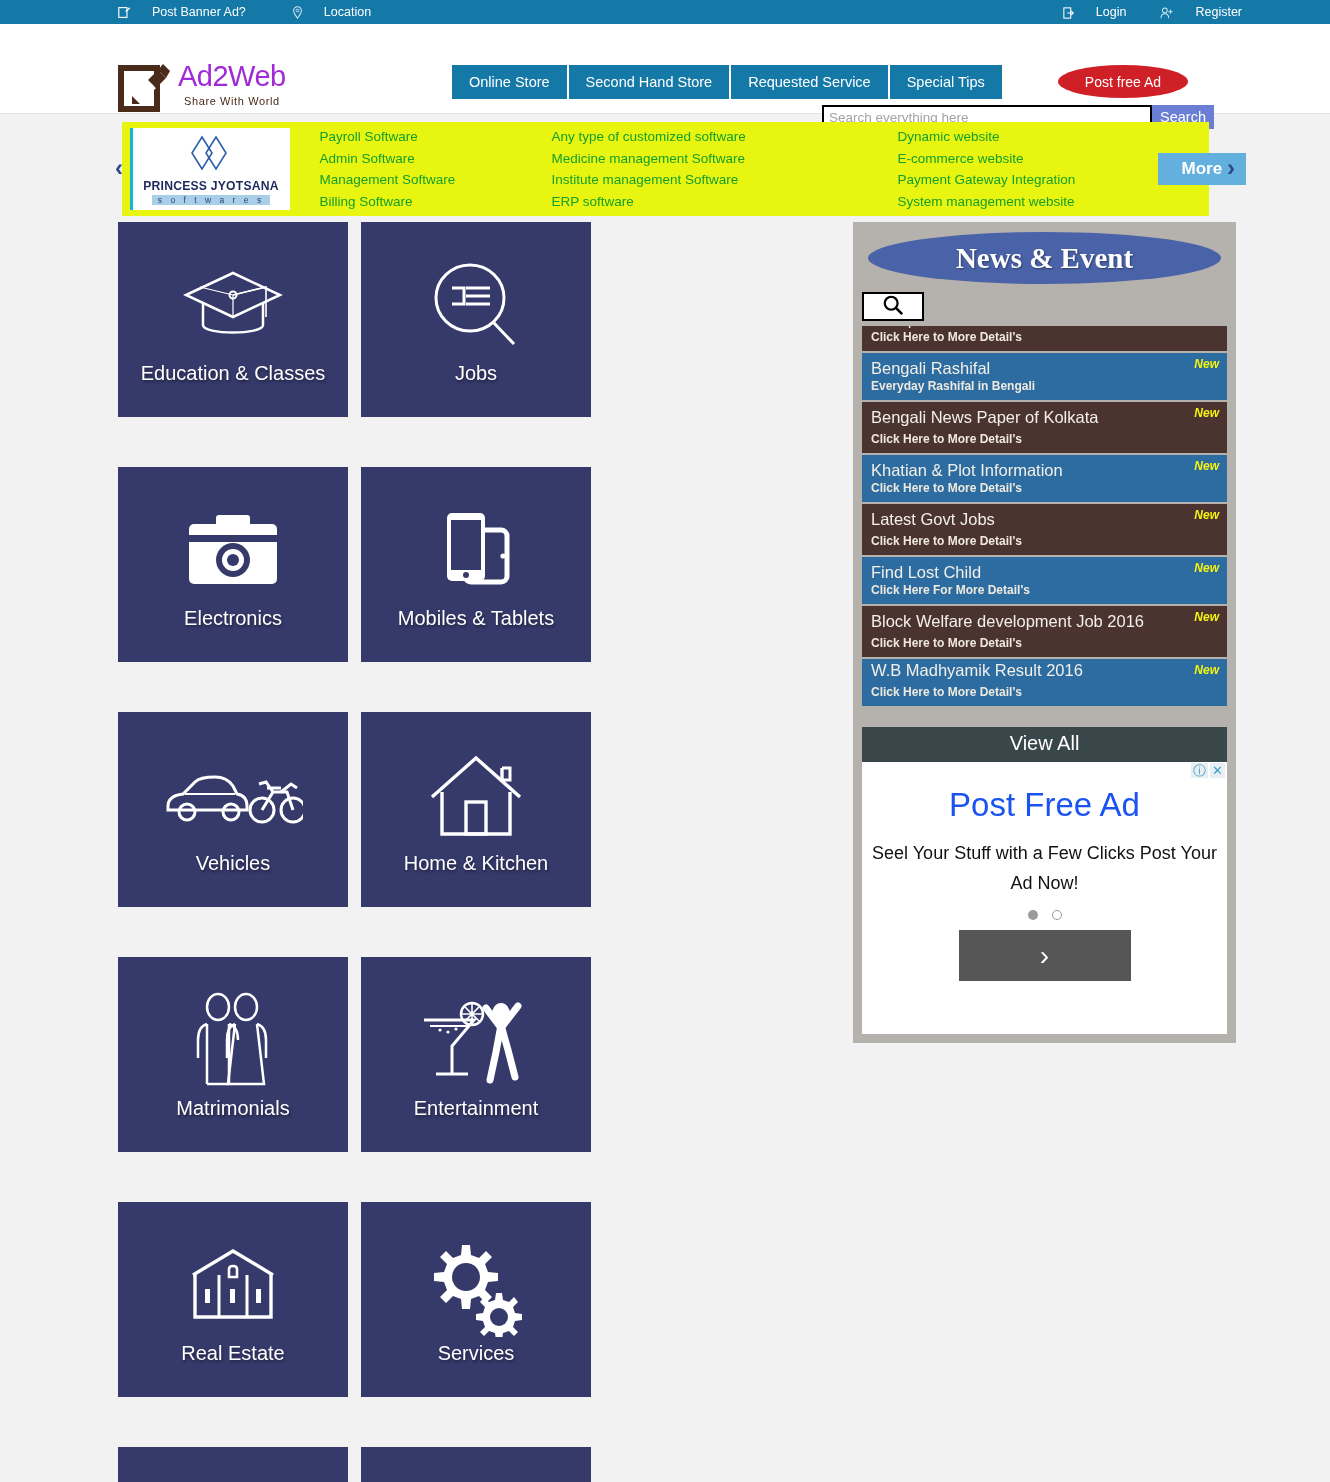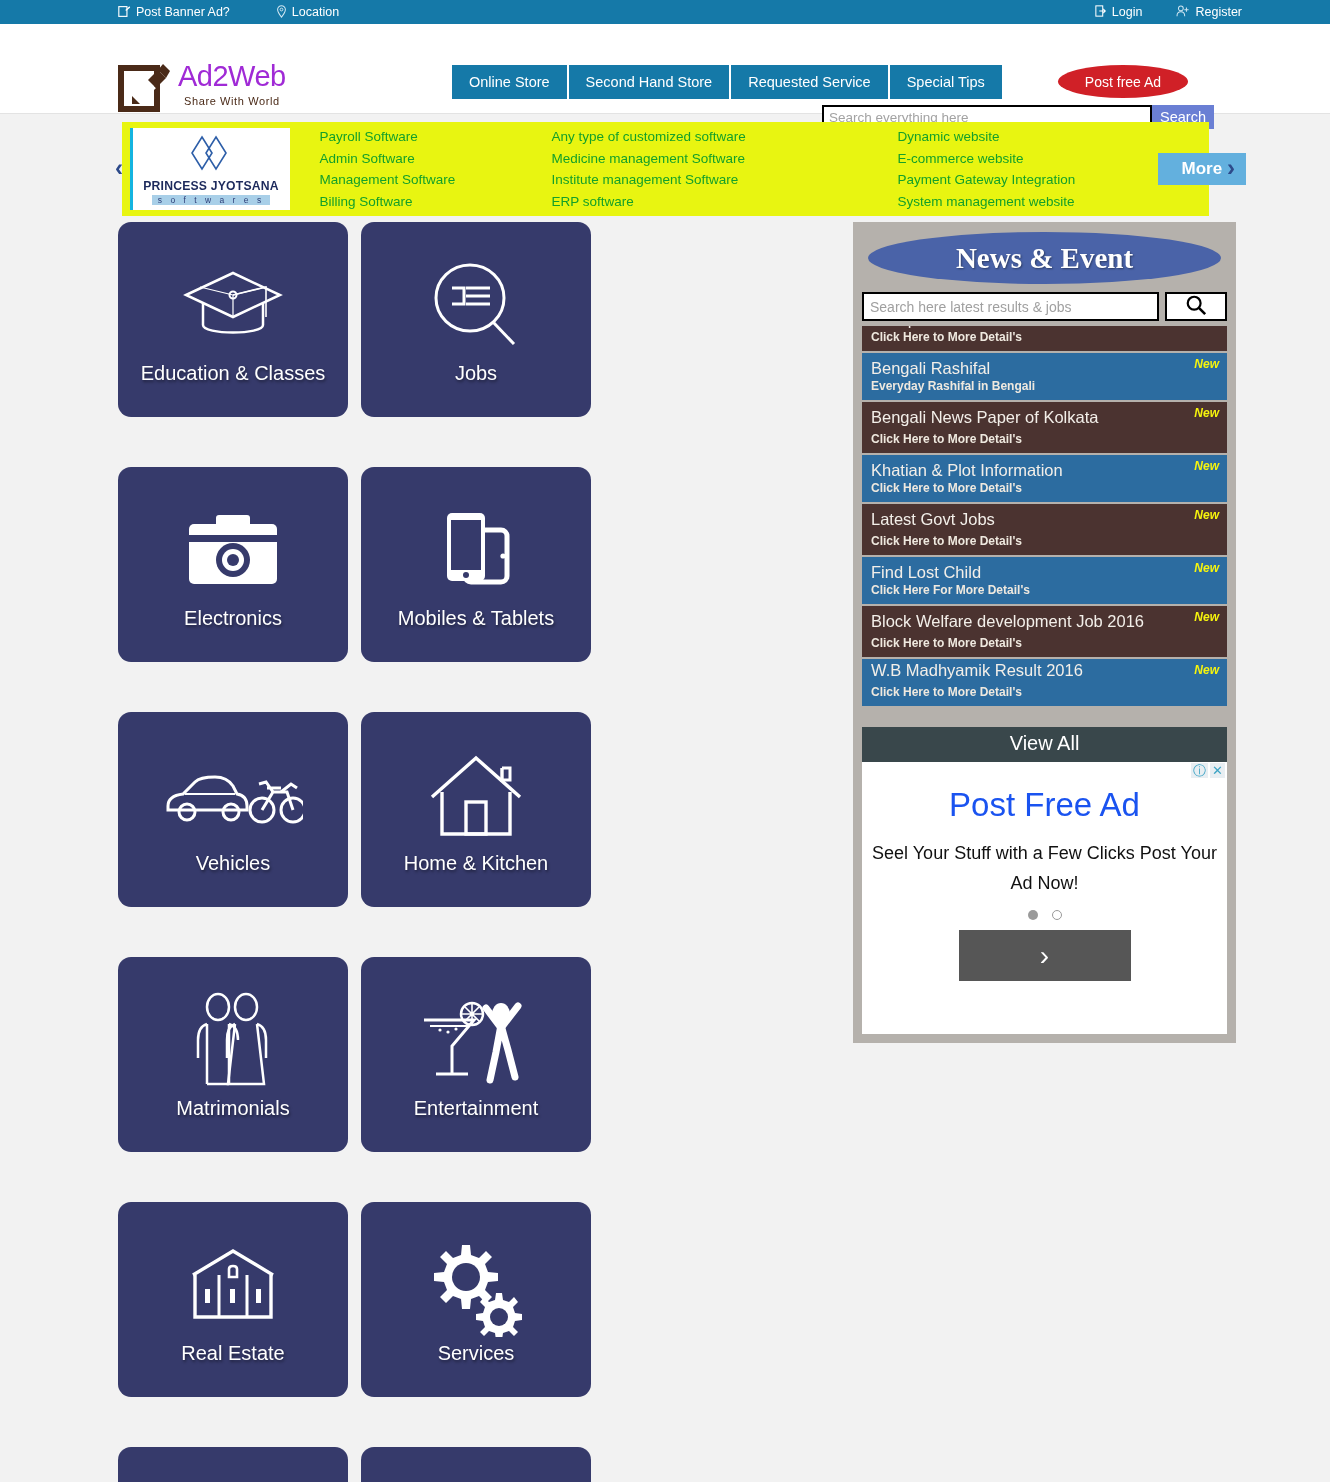--- a/index.html
+++ b/index.html
@@ -16,21 +16,21 @@
     background: #1579a8;
     height: 24px;
     display: flex;
     align-items: center;
     color: #fff;
     font-size: 12.5px;
     padding: 0 88px 0 118px;
   }
   .topbar-left { display: flex; align-items: center; gap: 46px; }
   .topbar-right { margin-left: auto; display: flex; align-items: center; gap: 34px; }
-  .tb-item { display: flex; align-items: flex-start; gap: 5px; cursor: pointer; white-space: nowrap; }
+  .tb-item { display: flex; align-items: flex-end; gap: 21px; cursor: pointer; white-space: nowrap; }
   .tb-item svg { display:block; }
 
   
   .header {
     background: #ffffff;
     height: 90px;
     position: relative;
     border-bottom: 1px solid #e3e3e3;
   }
   .logo-wrap {
@@ -139,21 +139,20 @@
     display: flex; flex-wrap: wrap;
     gap: 11px 13px;
   }
   .tile {
     width: 230px; height: 195px;
     background: #363a6b;
     display: flex; flex-direction: column;
     align-items: center; justify-content: center;
     cursor: pointer; position: relative;
     margin-bottom: 39px;
-    border-radius: 13px;
   }
   .tile:nth-child(n+10) { margin-bottom: 0; }
   .tile-icon { height: 105px; display:flex; align-items:center; justify-content:center; }
   .tile-icon svg { display: block; }
   .tile-label {
     color: #fff; font-size: 20px;
     text-shadow: 1px 2px 3px rgba(0,0,0,0.45);
     margin-top: 2px;
   }
 
@@ -522,21 +521,20 @@
     </div>
 
   </div>
 
   <div class="news-panel">
     <div class="news-title-el">
       <span>News &amp; Event</span>
     </div>
 
     <div class="news-search">
-      <input type="text" placeholder="Search here latest results &amp; jobs" style="">
       <div class="news-search-btn">
         <span>
           <svg width="22" height="22" viewBox="0 0 24 24">
               <circle cx="10" cy="10" r="7" fill="none" stroke="#000" stroke-width="2.4"></circle>
               <path d="M15.2 15.2 L22 22" stroke="#000" stroke-width="2.8"></path>
             </svg>
         </span>
       </div>
     </div>
 

